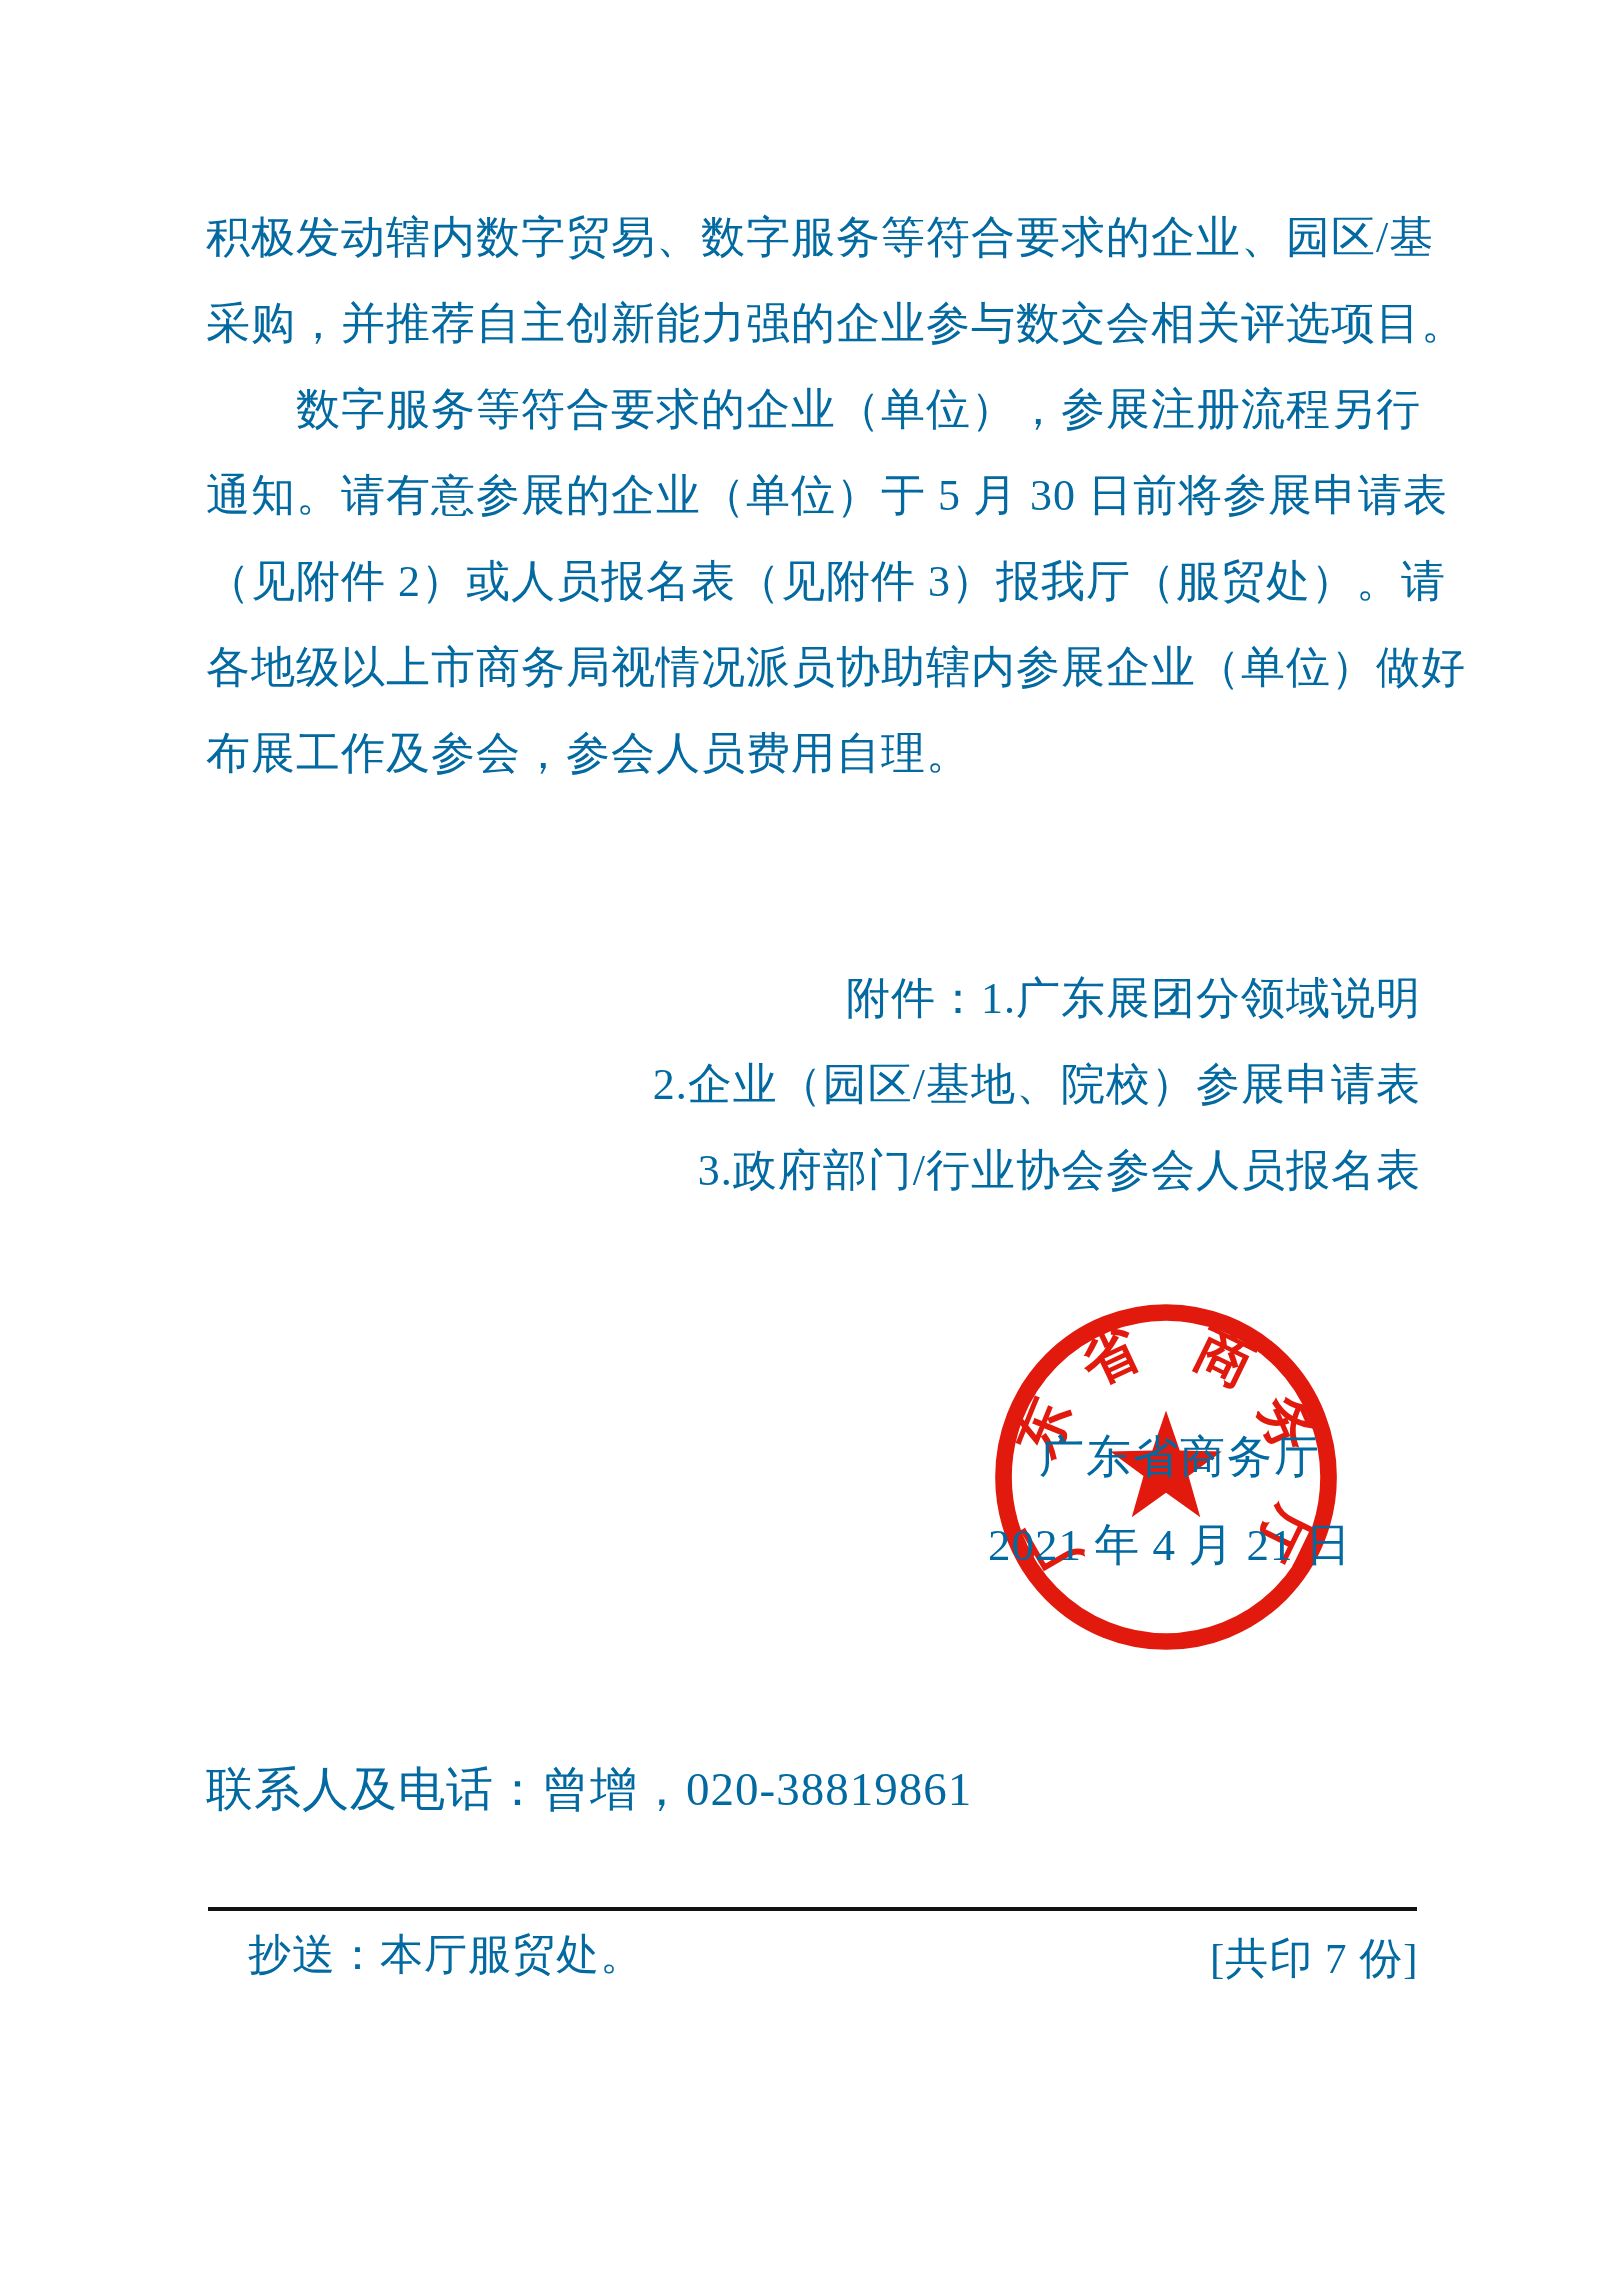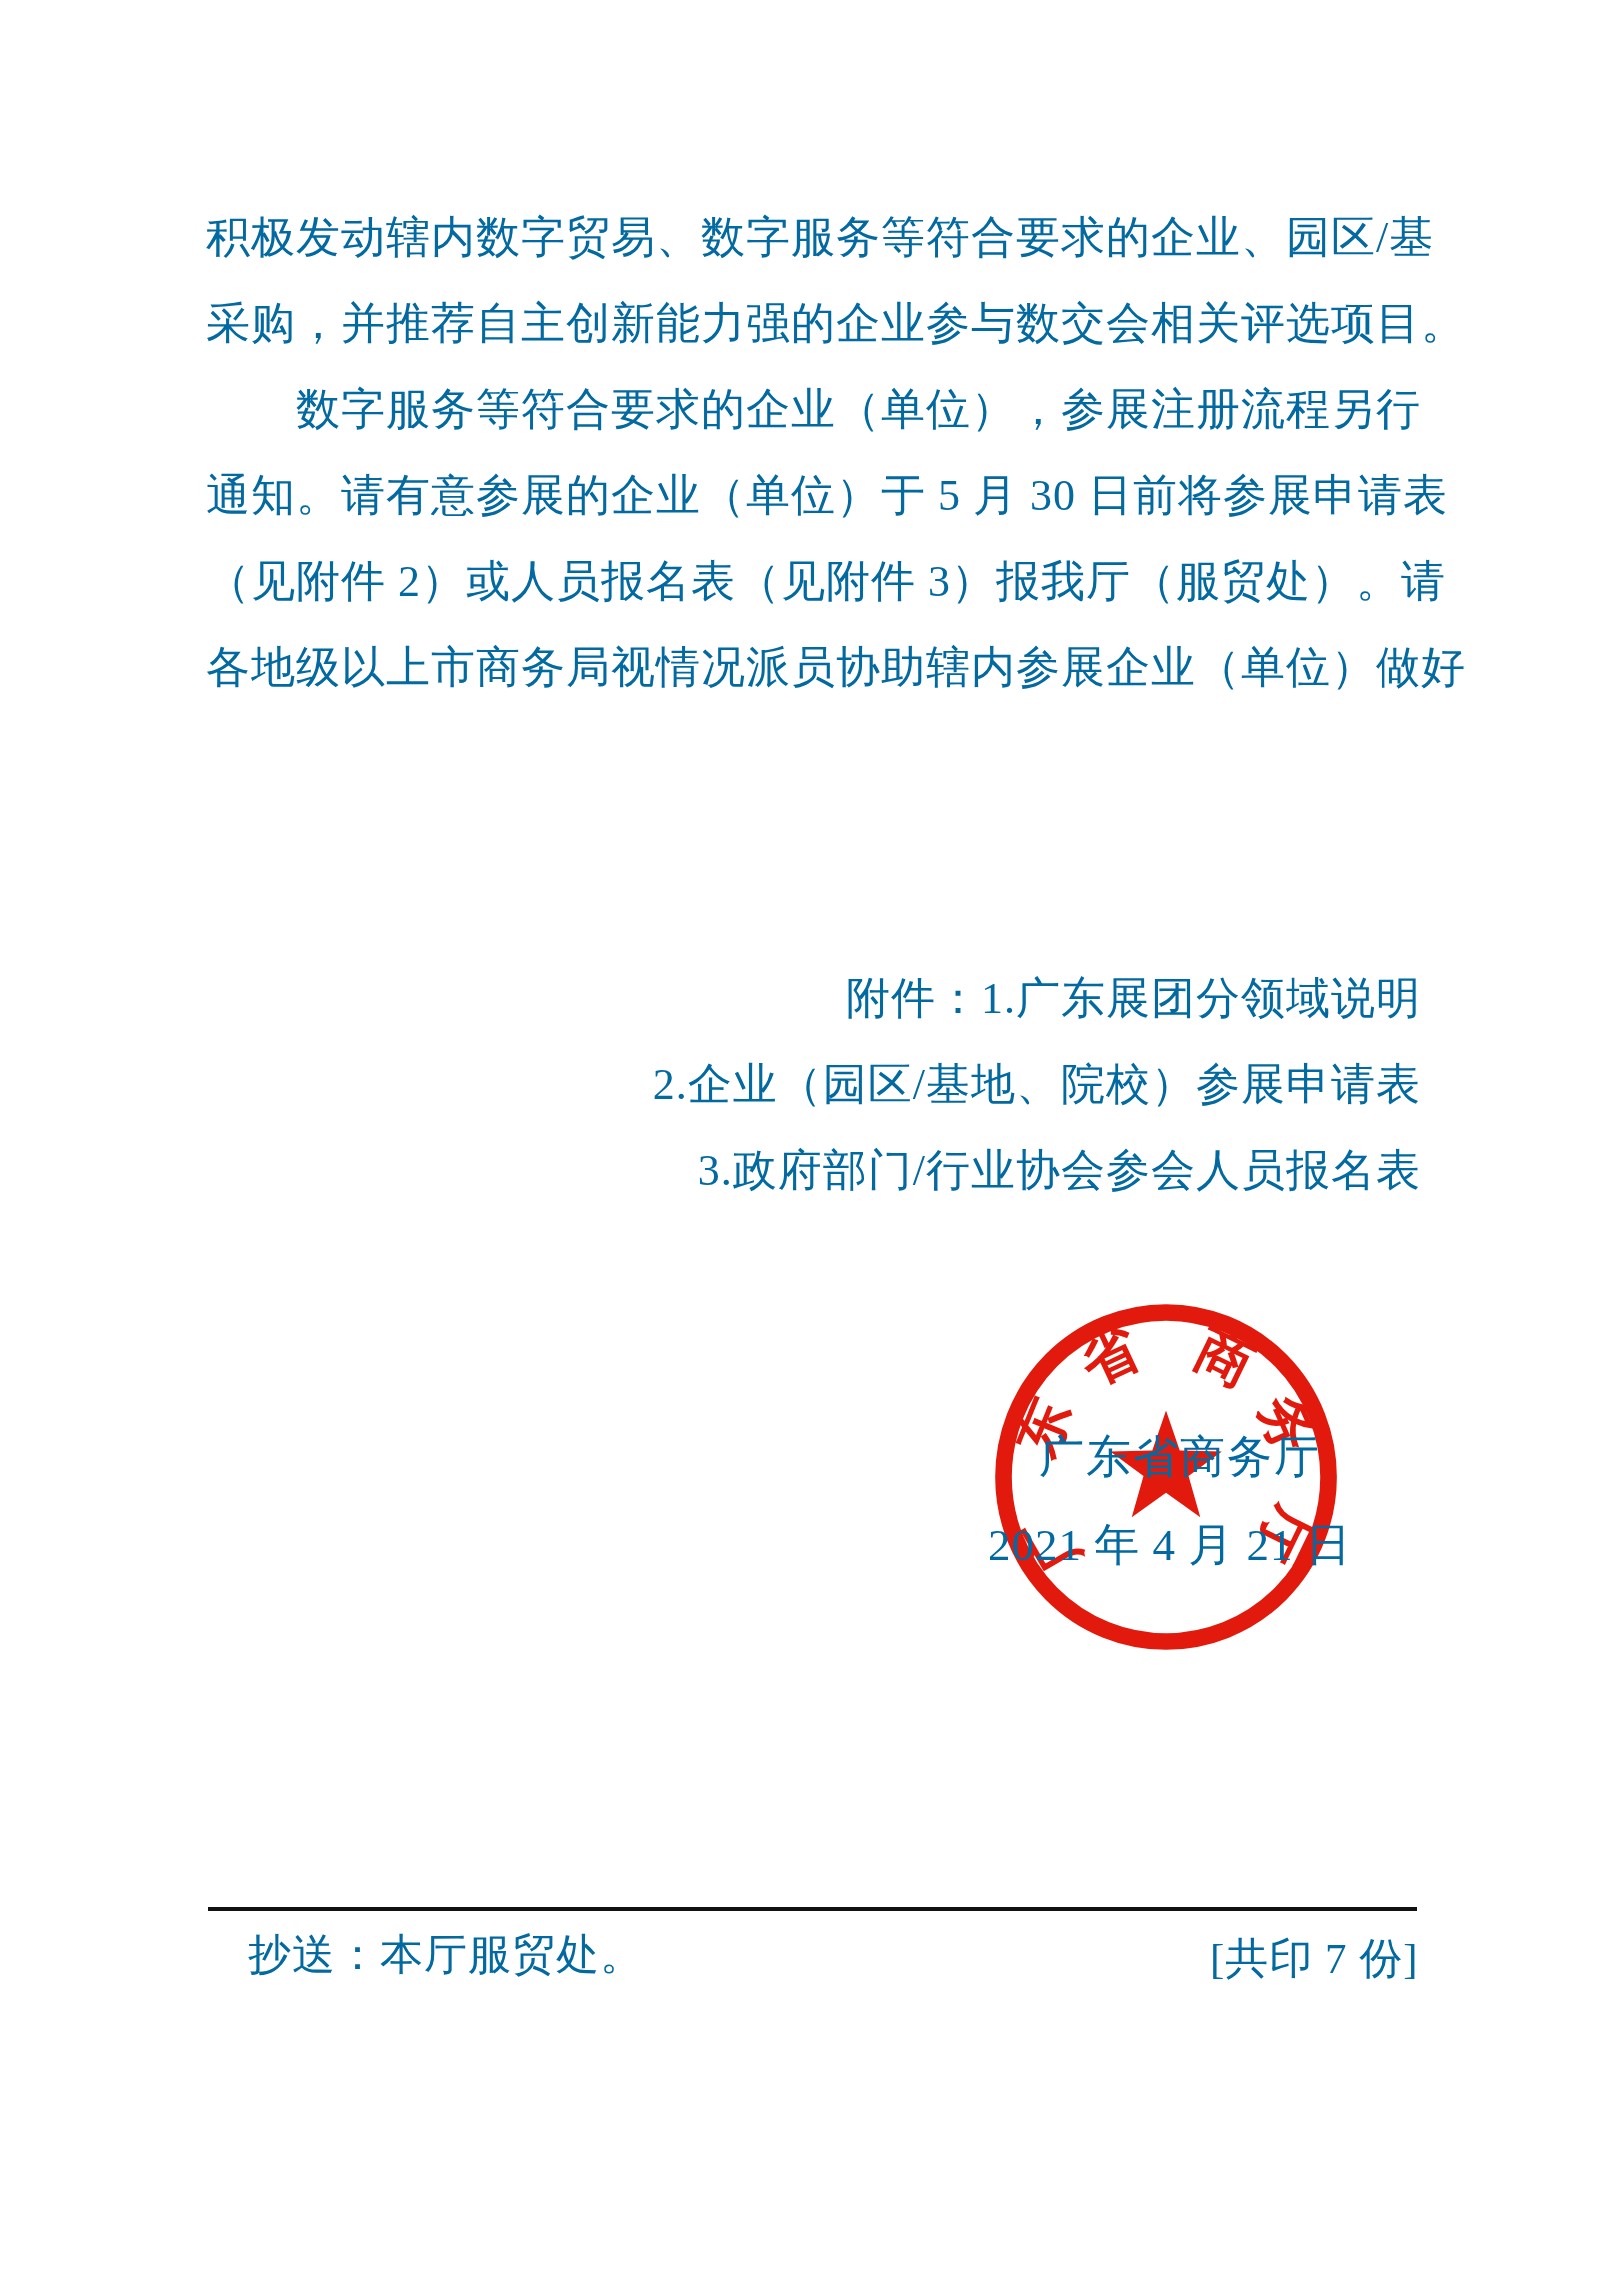--- a/index.html
+++ b/index.html
@@ -61,20 +61,21 @@
 
 <div class="page">
 
   <div class="abs body-block">
     <div class="body-line">积极发动辖内数字贸易、数字服务等符合要求的企业、园区/基</div>
     <div class="body-line">采购，并推荐自主创新能力强的企业参与数交会相关评选项目。</div>
     <div class="body-line">　　数字服务等符合要求的企业（单位），参展注册流程另行</div>
     <div class="body-line">通知。请有意参展的企业（单位）于 5 月 30 日前将参展申请表</div>
     <div class="body-line">（见附件 2）或人员报名表（见附件 3）报我厅（服贸处）。请</div>
     <div class="body-line">各地级以上市商务局视情况派员协助辖内参展企业（单位）做好</div>
+    <div class="body-line">布展工作及参会，参会人员费用自理。</div>
   </div>
 
   <div class="abs attach-block">
     <div class="attach-line attach-first">
       <span>附件：</span><span>1.广东展团分领域说明</span>
     </div>
     <div class="attach-line attach-rest">2.企业（园区/基地、院校）参展申请表</div>
     <div class="attach-line attach-rest">3.政府部门/行业协会参会人员报名表</div>
   </div>
 
@@ -85,19 +86,20 @@
     <text x="64" y="140" font-size="57" fill="#e21a0d" text-anchor="middle" dominant-baseline="central" transform="rotate(-68 64 140)">东</text>
     <text x="132" y="68" font-size="57" fill="#e21a0d" text-anchor="middle" dominant-baseline="central" transform="rotate(-25 132 68)">省</text>
     <text x="250" y="69" font-size="57" fill="#e21a0d" text-anchor="middle" dominant-baseline="central" transform="rotate(26 250 69)">商</text>
     <text x="314" y="136" font-size="57" fill="#e21a0d" text-anchor="middle" dominant-baseline="central" transform="rotate(66 314 136)">务</text>
     <text x="312" y="251" font-size="57" fill="#e21a0d" text-anchor="middle" dominant-baseline="central" transform="rotate(116 312 251)">厅</text>
   </svg>
 
   <div class="abs sig-org">广东省商务厅</div>
   <div class="abs sig-date">2021 年 4 月 21 日</div>
 
+  <div class="abs contact-line">联系人及电话：曾增，020-38819861</div>
 
   <div class="abs rule"></div>
   <div class="abs cc-line">抄送：本厅服贸处。</div>
   <div class="abs copies">[共印 7 份]</div>
 
 </div>
 
 
 </body></html>

